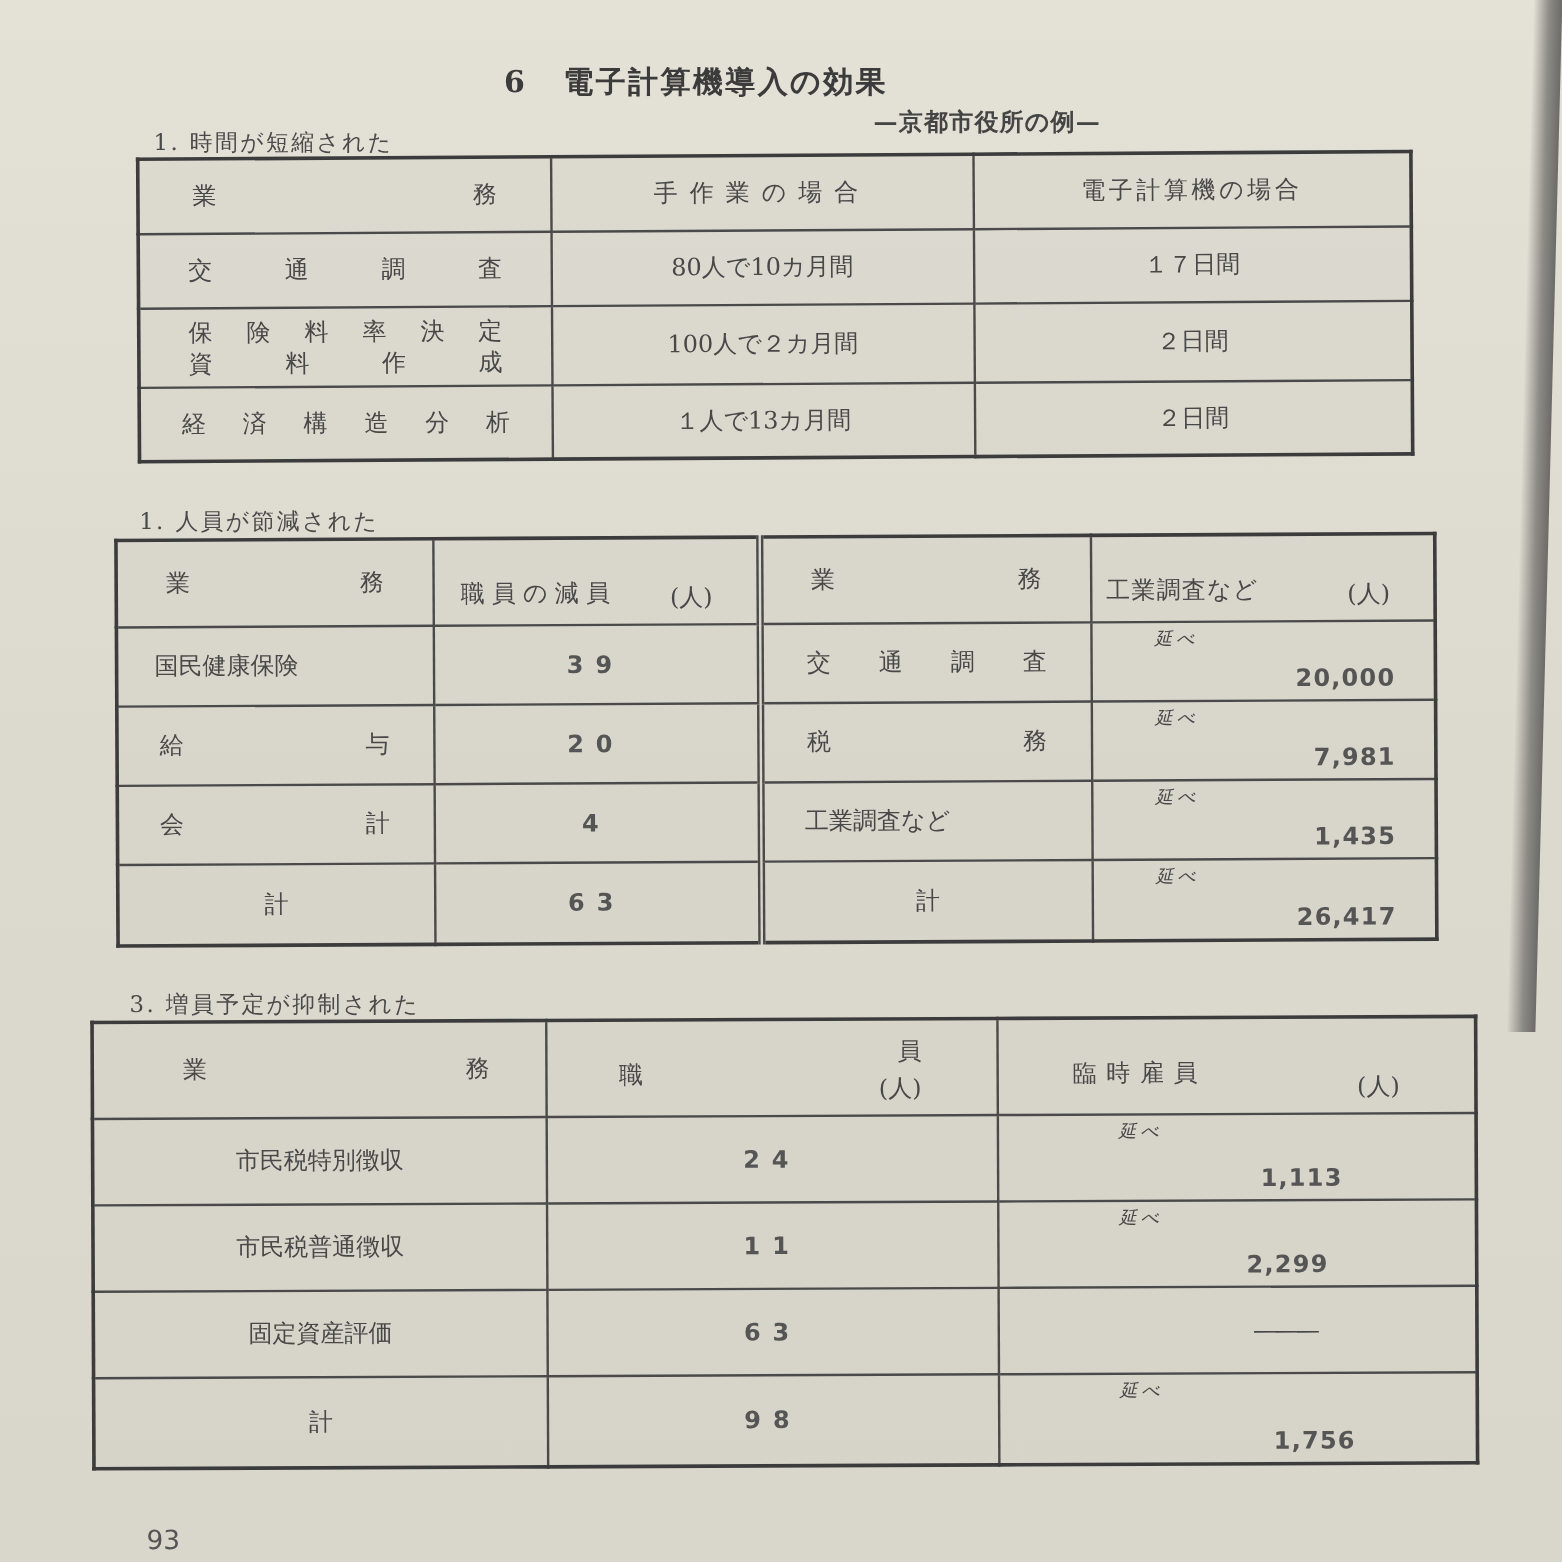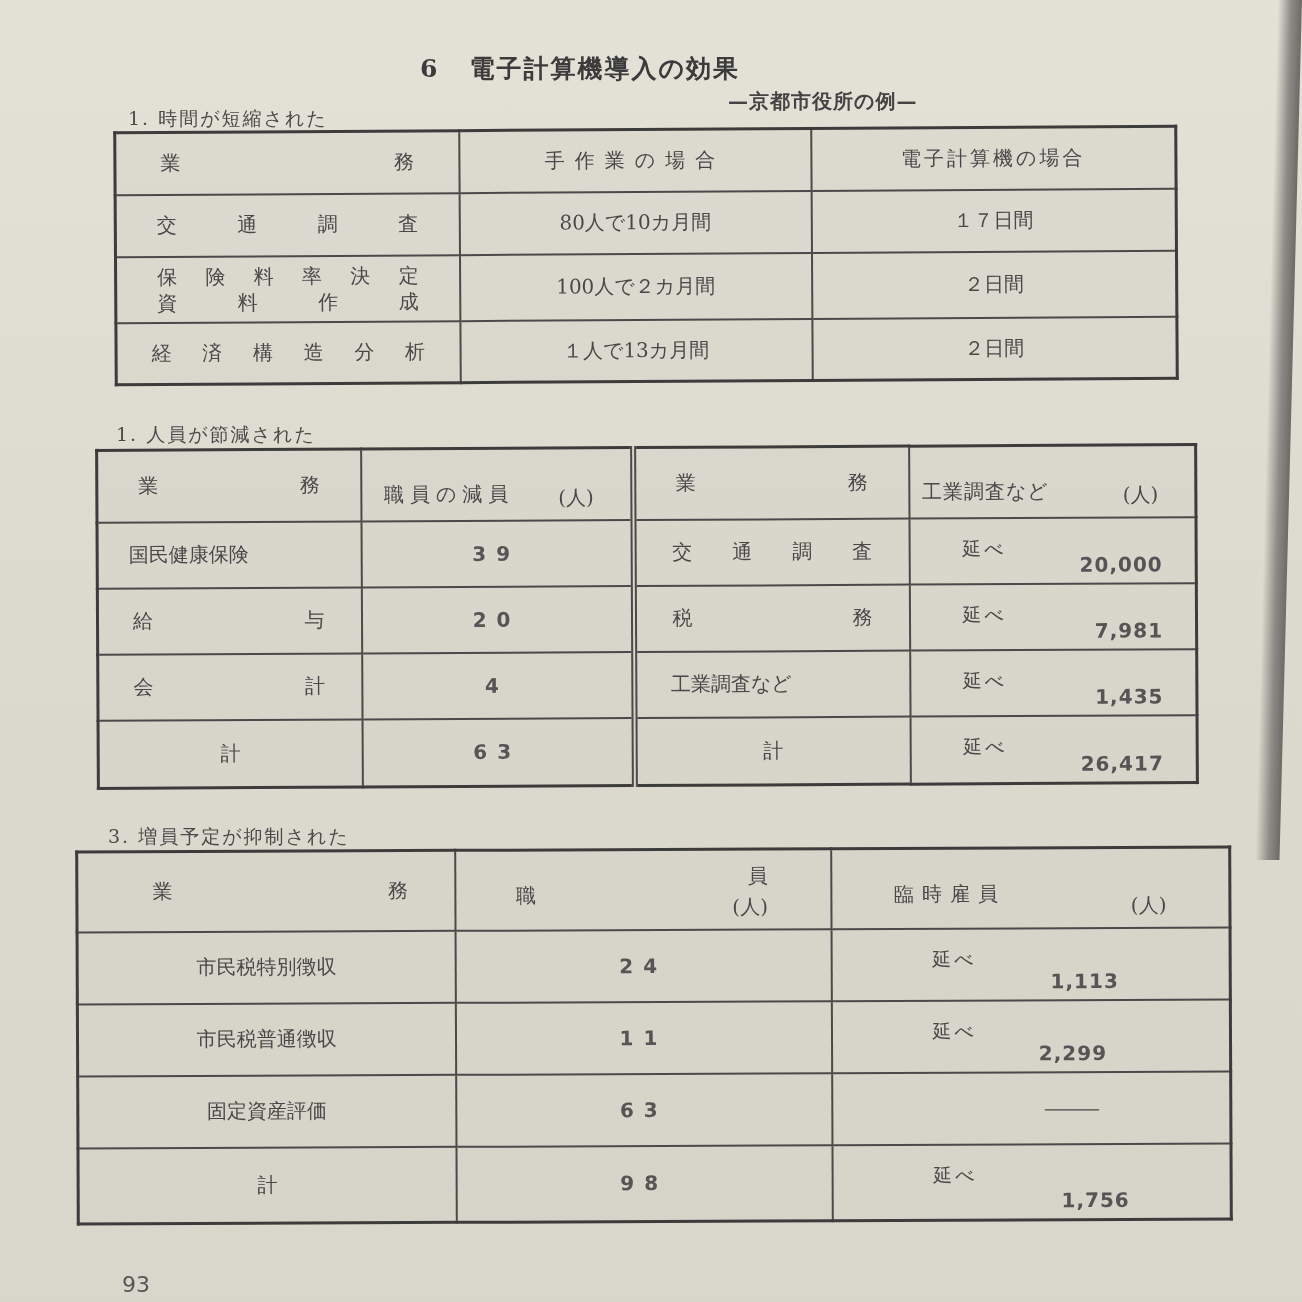--- a/index.html
+++ b/index.html
@@ -43,21 +43,21 @@
     font-size: 20px;
     color: #484848;
     padding: 0 14px;
     box-sizing: border-box;
   }
   .spread { display: flex; justify-content: space-between; }
   .center { text-align: center; }
   .hdr-wide { letter-spacing: 10px; text-align: center; }
   .num-cell { text-align: center; font-family: "DejaVu Sans", sans-serif; font-weight: bold; letter-spacing: 10px; color: #555; }
   .nobe { position: relative; }
-  .nobe .nb-label { position: absolute; left: 52px; top: 17px; font-size: 19px; letter-spacing: 3px; }
+  .nobe .nb-label { position: absolute; left: 52px; top: 4px; font-size: 15px; letter-spacing: 3px; font-style: italic; }
   .nobe .nb-val { position: absolute; right: 32px; bottom: 6px; font-family: "DejaVu Sans", sans-serif; font-weight: bold; font-size: 20px; color: #555; letter-spacing: 1px; }
   .unit-hdr { position: relative; }
   .unit-hdr .u-top { position: absolute; left: 22px; top: 1px; letter-spacing: 6px; margin-top: 30px; }
   .unit-hdr .u-bot { position: absolute; right: 36px; bottom: 8px; }
   .page-num {
     position: absolute; left: 122px; top: 1272px;
     font-family: "DejaVu Sans", sans-serif; font-size: 22px; color: #555;
   }
   .double-left { border-left: 6px double #4a4a4a; }
 </style>

